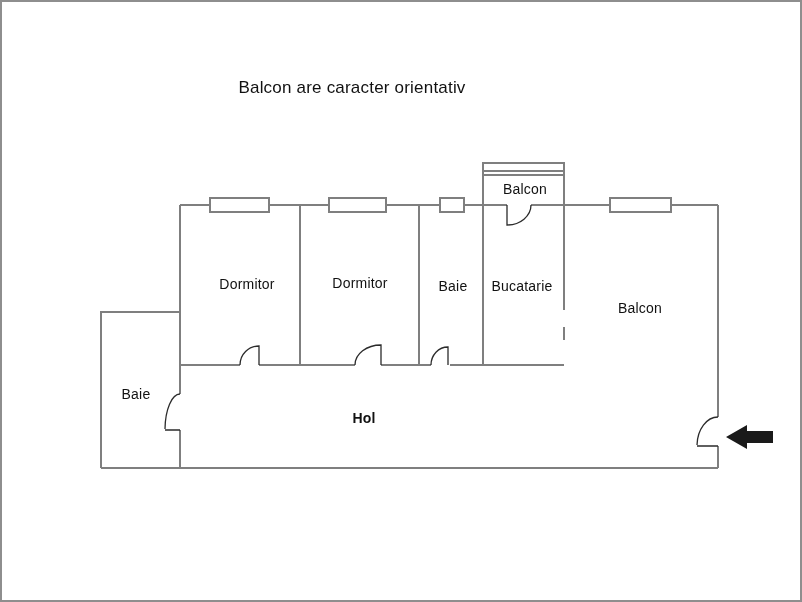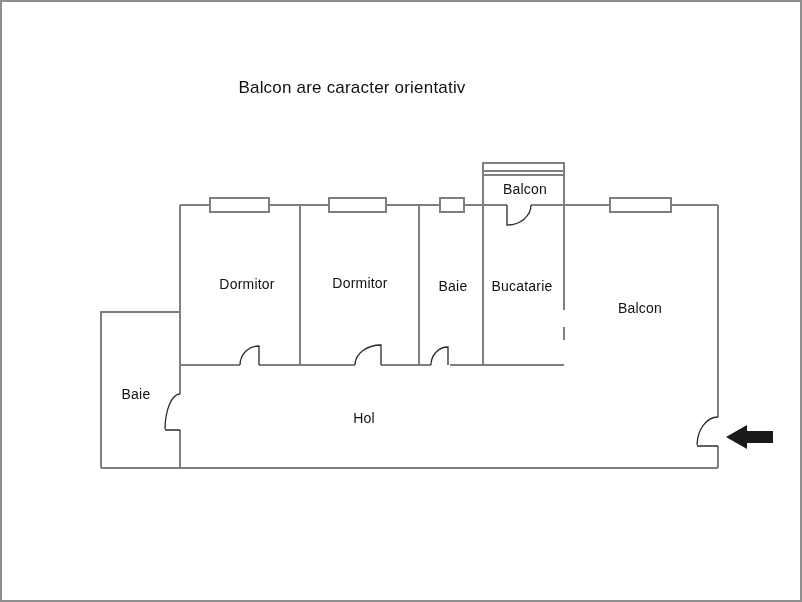--- a/index.html
+++ b/index.html
@@ -107,15 +107,15 @@
   <div class="label" style="left:358px; top:281px;">Dormitor</div>
 
   <div class="label" style="left:451px; top:284px;">Baie</div>
 
   <div class="label" style="left:520px; top:284px;">Bucatarie</div>
 
   <div class="label" style="left:638px; top:306px;">Balcon</div>
 
   <div class="label" style="left:134px; top:392px;">Baie</div>
 
-  <div class="label" style="left:362px; top:416px;">Hol</div>
+  <div class="label" style="left:362px; top:416px;font-weight:bold;">Hol</div>
 
 </div>
 
 </body></html>

